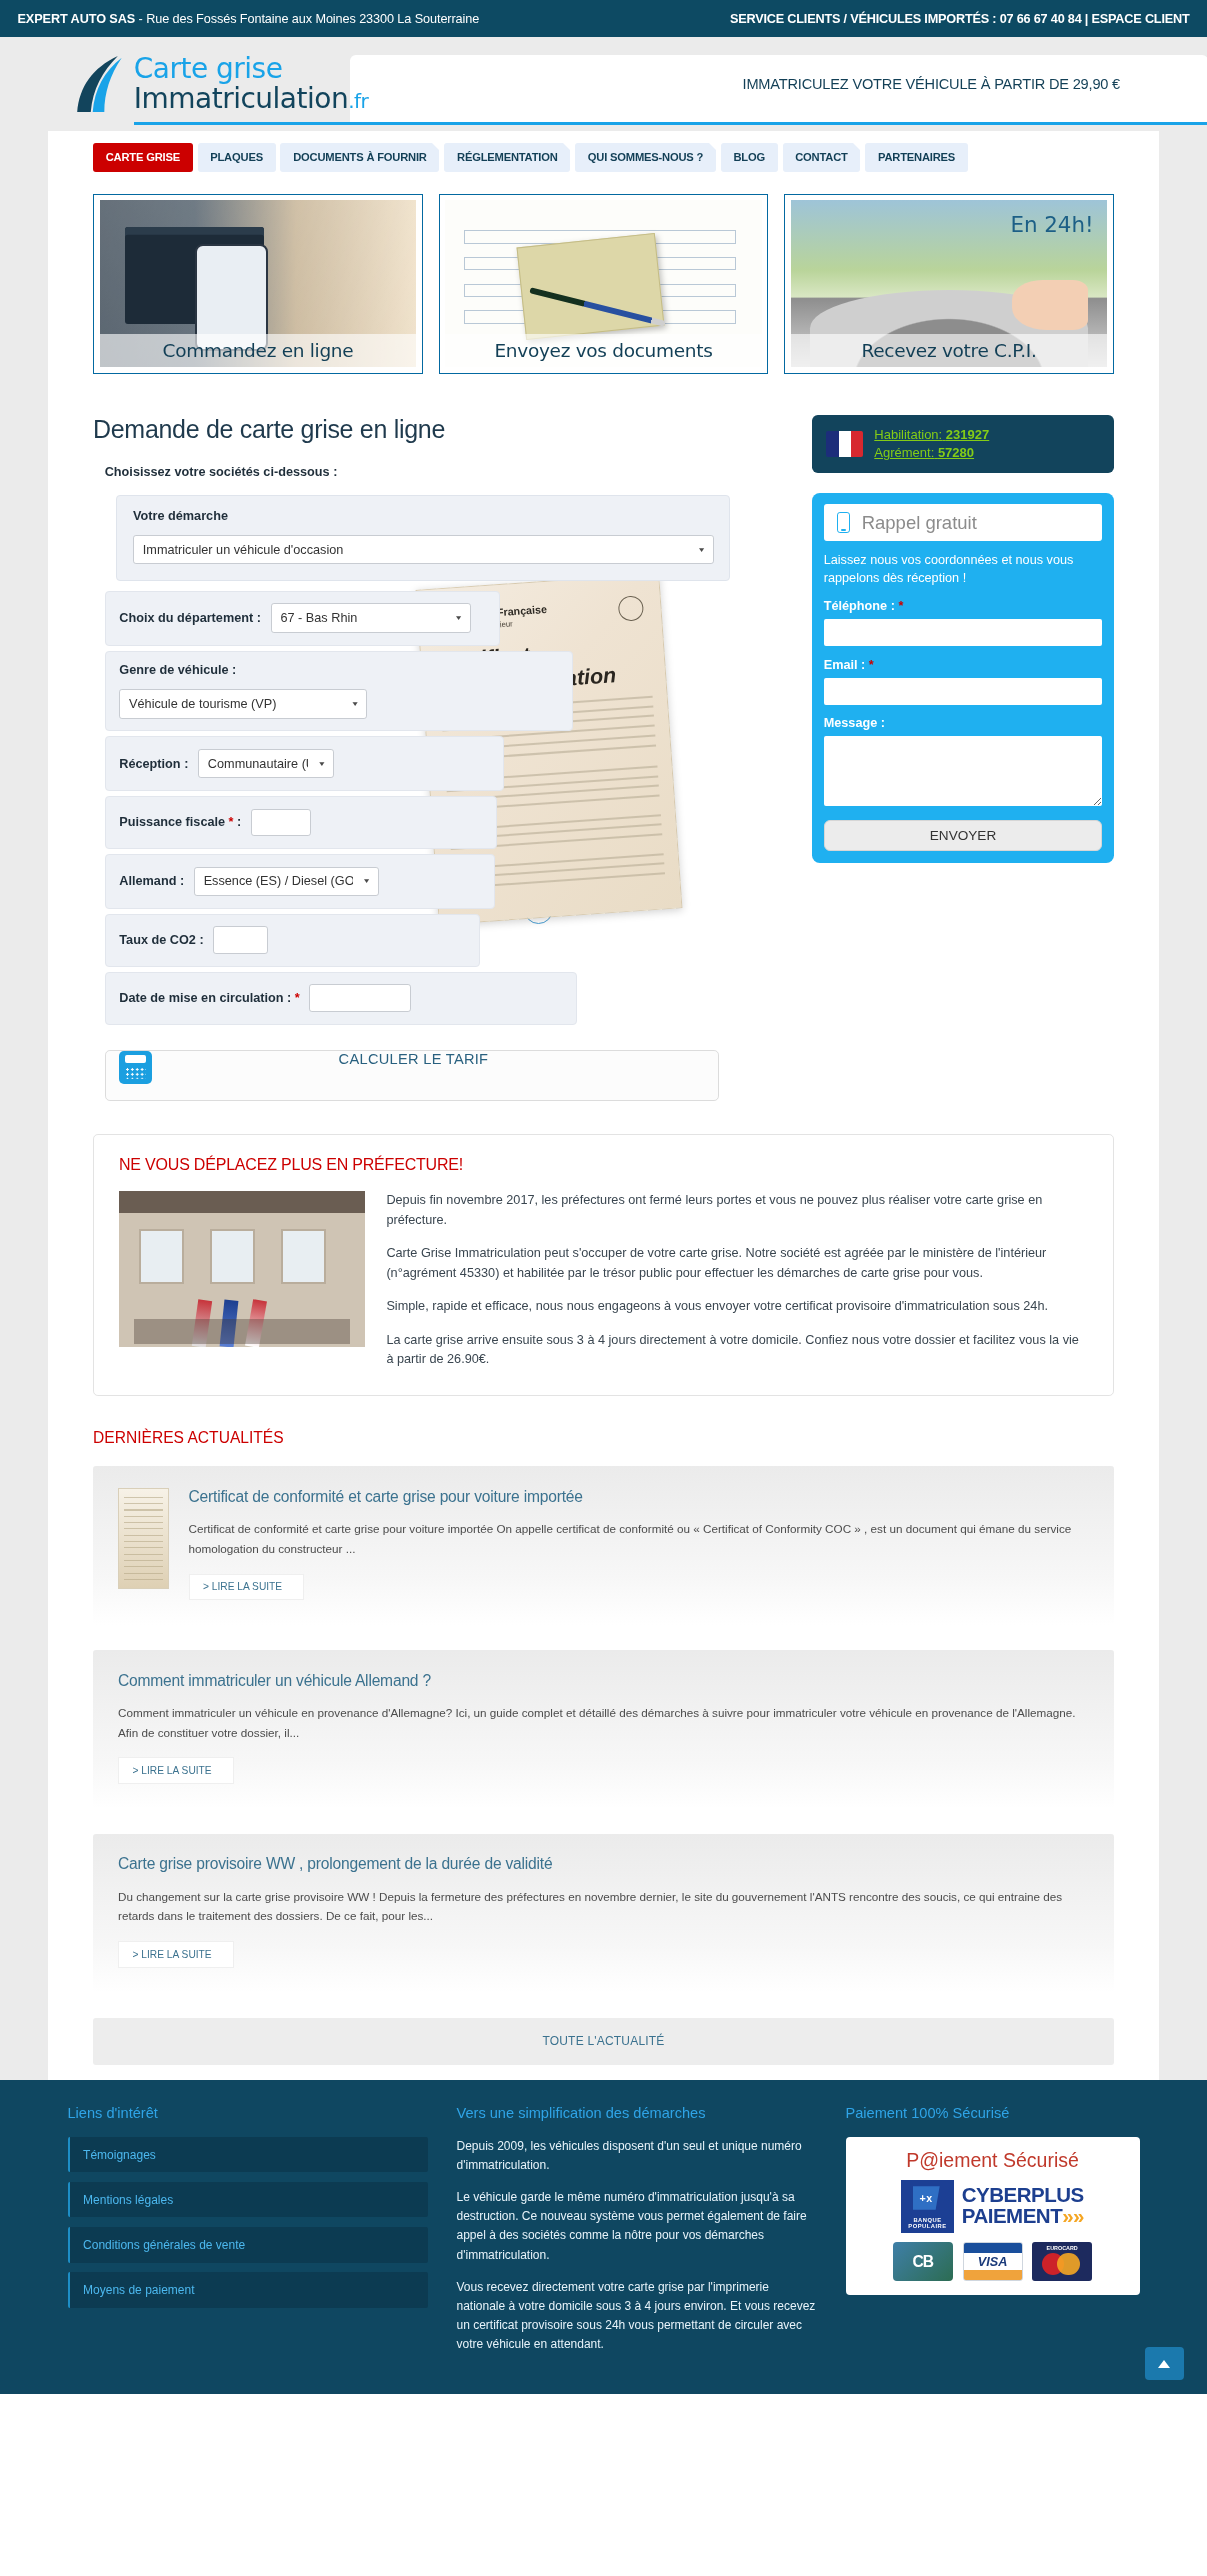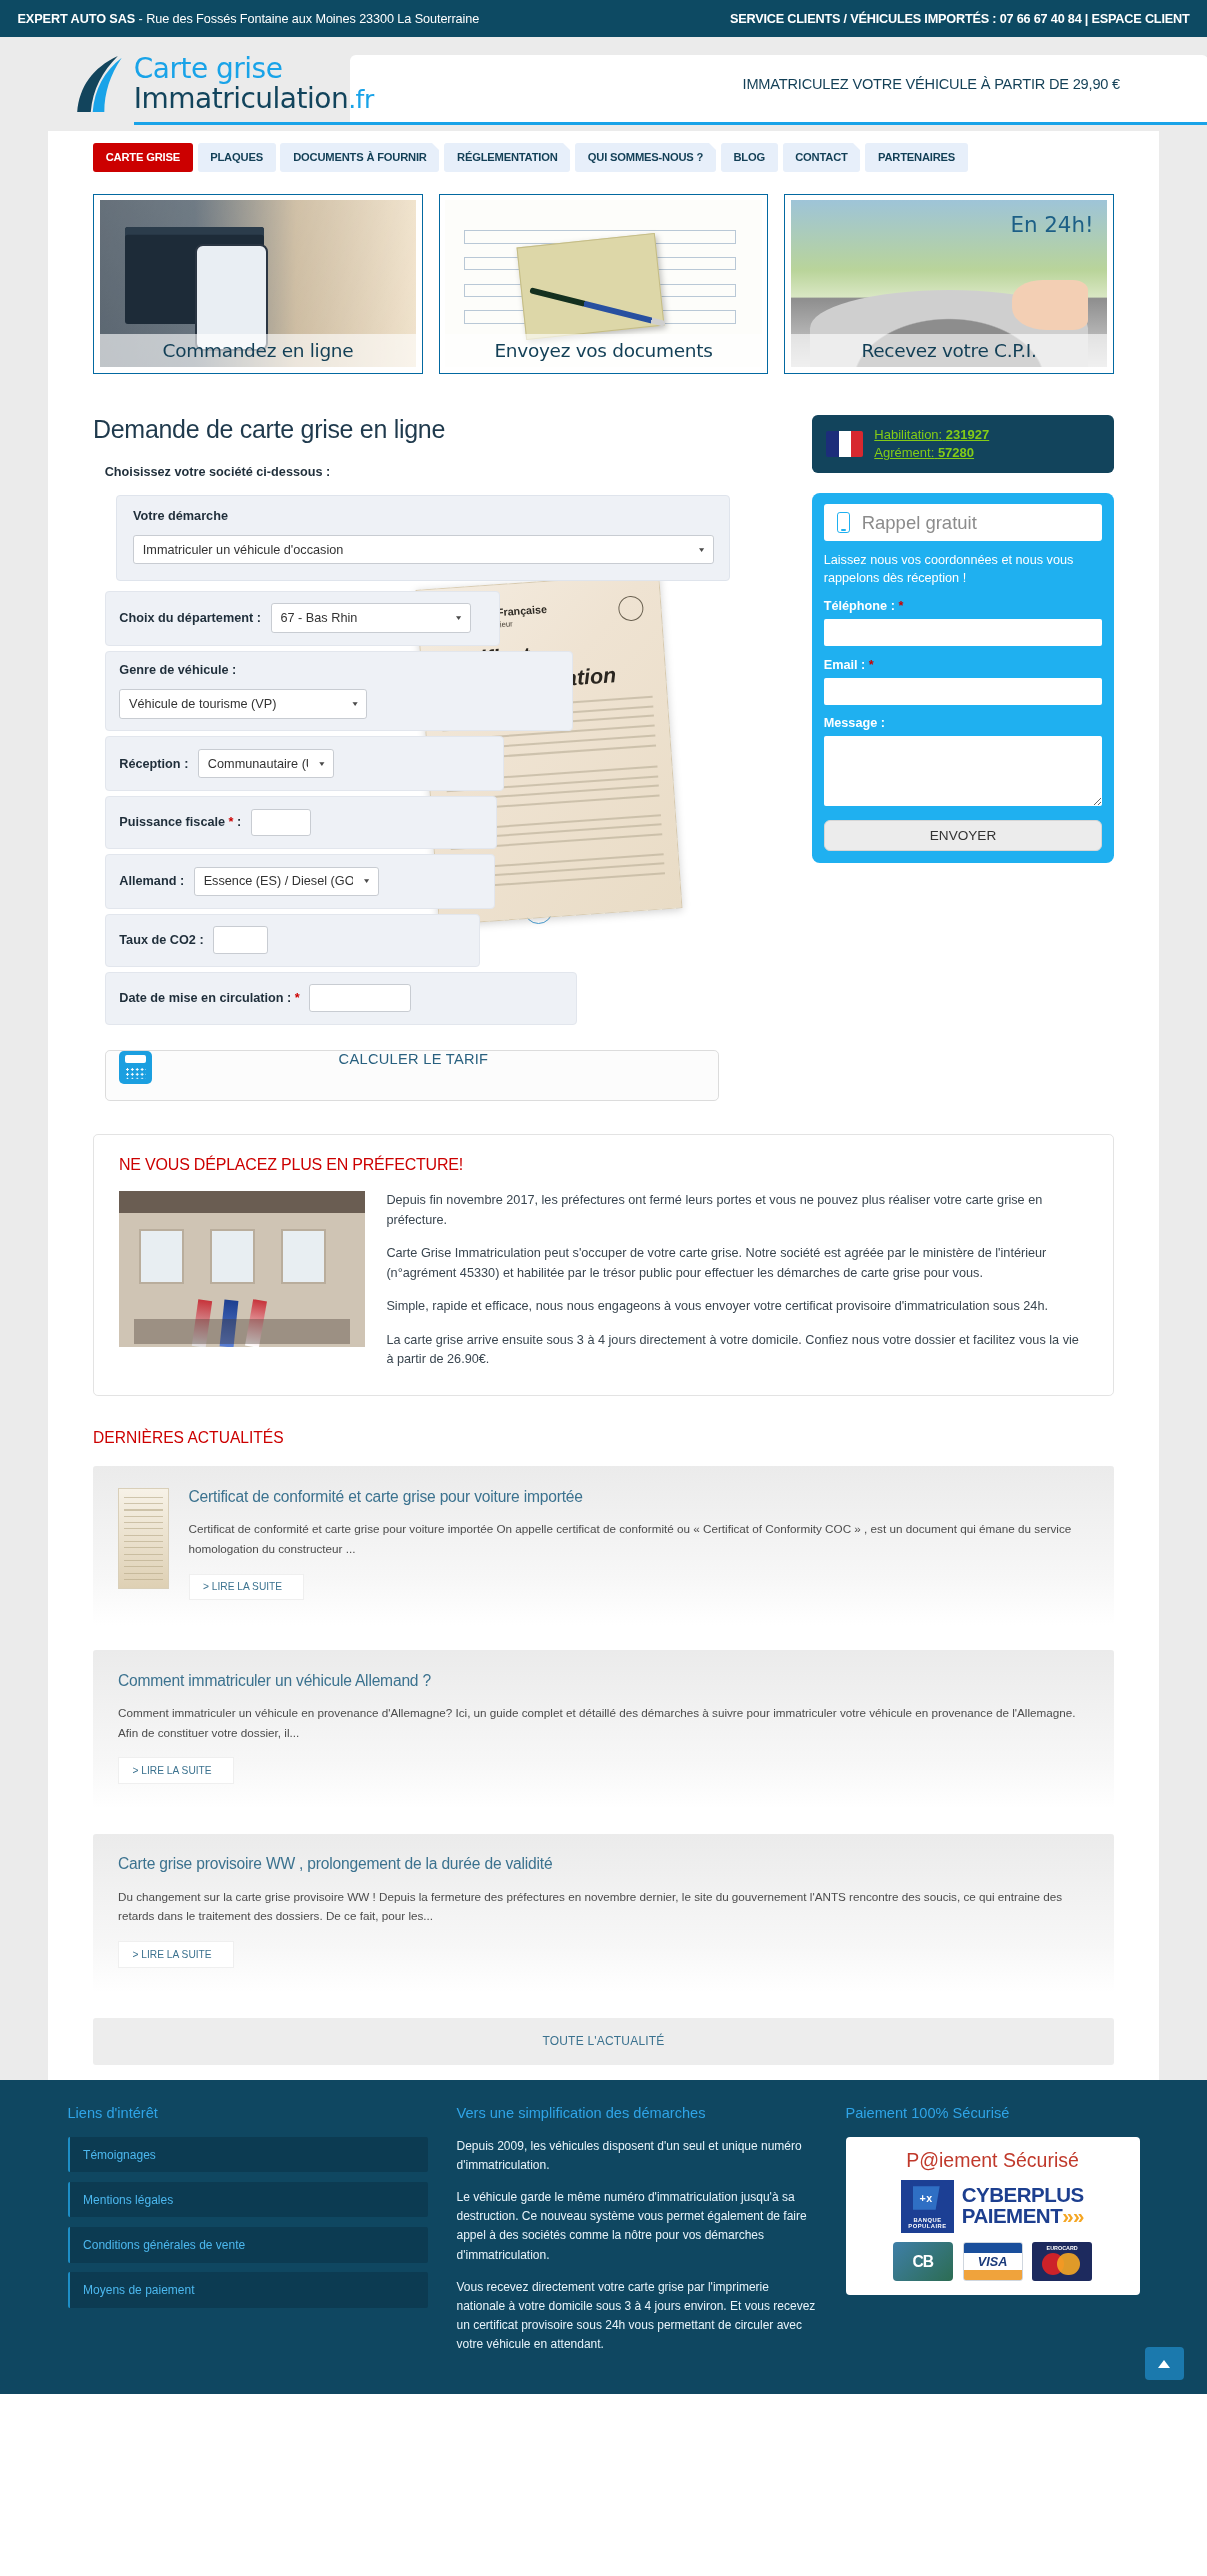--- a/index.html
+++ b/index.html
@@ -60,21 +60,21 @@
     font-family: "DejaVu Sans", sans-serif;
     letter-spacing: -0.5px;
   }
   .logo-line2 {
     font-size: 28px;
     color: #12445c;
     font-family: "DejaVu Sans", sans-serif;
     letter-spacing: -0.5px;
     margin-top: 1.9px;
   }
-  .logo-line2 .fr { color: #19a3e8; font-size: 25px; }
+  .logo-line2 .fr { color: #19a3e8; font-size: 20px; }
   .header-tagline {
     position: relative;
     z-index: 3;
     margin-left: auto;
     padding-right: 39px;
     font-size: 14.6px;
     color: #123f56;
     letter-spacing: -0.2px;
   }
   .header-rule {
@@ -696,21 +696,21 @@
           <div class="banner-caption">Recevez votre C.P.I.</div>
         </div>
       </div>
     </div>
   </div>
 
   <div class="content">
 
     <div class="col-left">
       <h1 class="page-title">Demande de carte grise en ligne</h1>
-      <div class="choose-label">Choisissez votre société ci-dessous :</div>
+      <div class="choose-label">Choisissez votre sociétés ci-dessous :</div>
 
       <div class="demarche-box">
         <div class="lbl">Votre démarche</div>
         <div class="sel-wrap full">
           <select class="sel sel-full">
             <option>Immatriculer un véhicule d'occasion</option>
           </select>
         </div>
       </div>
 

